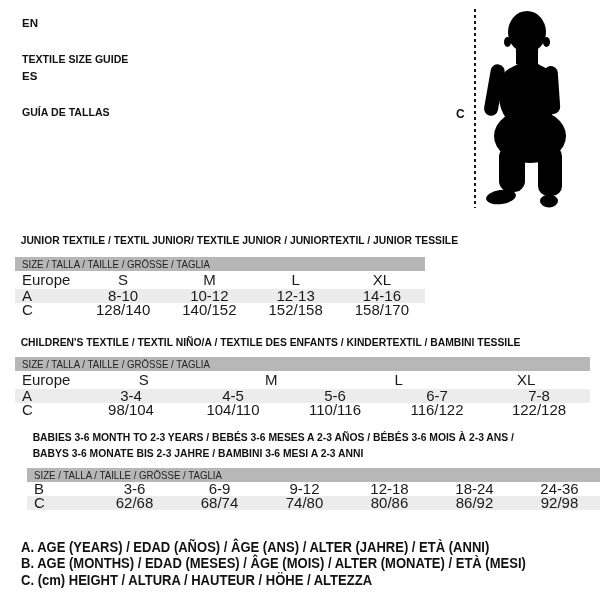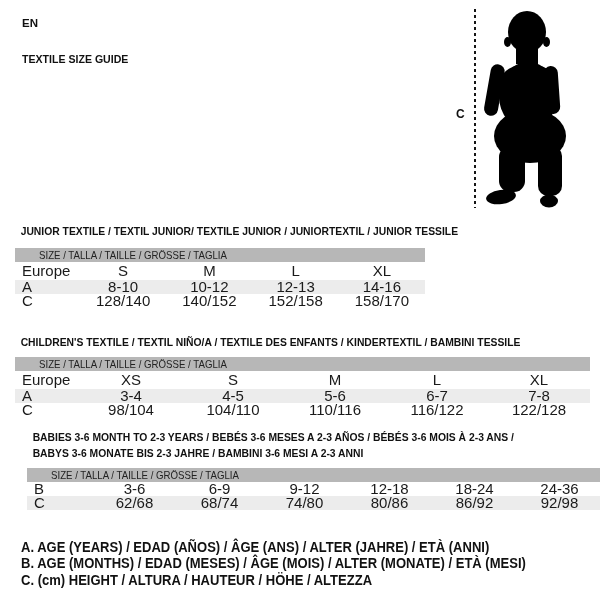--- a/index.html
+++ b/index.html
@@ -17,48 +17,52 @@
   .lang-title{display:inline-block;transform:scaleX(.92);transform-origin:0 50%;white-space:nowrap;}
 
   
   .height-label{position:absolute;left:456px;top:107px;font-size:12px;font-weight:bold;color:#111;}
   .dash-line{position:absolute;left:474px;top:9px;width:2px;height:199px;
     background:repeating-linear-gradient(to bottom,#151515 0 3px,transparent 3px 6px);}
   .baby{position:absolute;left:482px;top:8px;width:110px;height:202px;}
 
   
   .tbl-sec{position:absolute;left:15px;}
-  .sec-junior{top:223px;width:410px;}
+  .sec-junior{top:232px;width:410px;}
   .sec-children{top:334px;width:575px;}
   .sec-babies{top:429px;width:575px;margin-left:12px;}
   .tbl-title{font-size:11px;font-weight:bold;line-height:16px;padding-left:6px;
     transform:scaleX(.94);transform-origin:0 50%;white-space:nowrap;color:#111;}
   .tbl{margin-top:9px;}
   .sec-children .tbl,.sec-babies .tbl{margin-top:7px;}
-  .hdr{height:14px;line-height:14px;background:var(--band,#b7b7b7);padding-left:24px;font-size:10.5px;color:#222;}
+  .hdr{height:14px;line-height:14px;background:var(--band,#b7b7b7);padding-left:7px;font-size:10.5px;color:#222;}
   .hdr span{display:inline-block;transform:scaleX(.92);transform-origin:0 50%;white-space:nowrap;}
   .row{display:flex;height:14px;line-height:14px;font-size:15px;color:var(--text,#1a1a1a);}
   .row-europe{height:18px;line-height:18px;}
   .shade{background:var(--shade,#ececec);}
   .lbl{flex:0 0 65px;padding-left:7px;box-sizing:border-box;}
   .cell{flex:1;text-align:center;}
 
   
   .footnotes{position:absolute;left:21px;top:539px;font-size:14px;font-weight:bold;line-height:16.4px;color:#111;}
   .footnote{transform:scaleX(.93);transform-origin:0 50%;white-space:nowrap;}
 </style>
 </head>
 <body>
 
 <div class="page">
 
   <div class="lang-list" id="langList">
       <div class="lang-row">
         <span class="lang-code">EN</span>
         <span class="lang-title">TEXTILE SIZE GUIDE</span>
+      </div>
+      <div class="lang-row">
+        <span class="lang-code">ES</span>
+        <span class="lang-title">GUÍA DE TALLAS</span>
       </div>
     </div>
 
   <span class="height-label">C</span>
   <div class="dash-line"></div>
 
   <svg class="baby" viewBox="0 0 110 202" xmlns="http://www.w3.org/2000/svg" aria-hidden="true">
     <g id="babyFill" fill="#000000">
       <ellipse cx="45" cy="24" rx="19" ry="21"></ellipse>
       <ellipse cx="25.5" cy="34" rx="3.5" ry="5"></ellipse>
@@ -102,21 +106,20 @@
           <span class="cell">158/170</span>
         </div>
       </div>
     </section>
   <section class="tbl-sec sec-children">
       <div class="tbl-title">CHILDREN'S TEXTILE / TEXTIL NIÑO/A / TEXTILE DES ENFANTS / KINDERTEXTIL / BAMBINI TESSILE</div>
       <div class="tbl">
         <div class="hdr"><span>SIZE / TALLA / TAILLE / GRÖSSE / TAGLIA</span></div>
         <div class="row row-europe">
           <span class="lbl">Europe</span>
-          <span class="cell">XS</span>
           <span class="cell">S</span>
           <span class="cell">M</span>
           <span class="cell">L</span>
           <span class="cell">XL</span>
         </div>
         <div class="row shade">
           <span class="lbl">A</span>
           <span class="cell">3-4</span>
           <span class="cell">4-5</span>
           <span class="cell">5-6</span>

